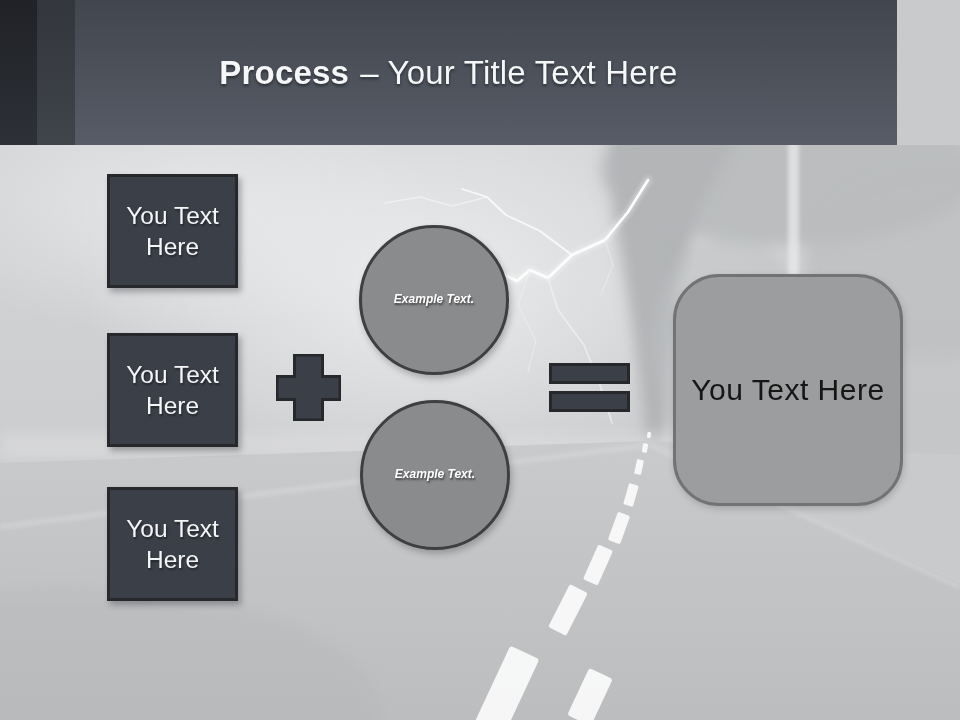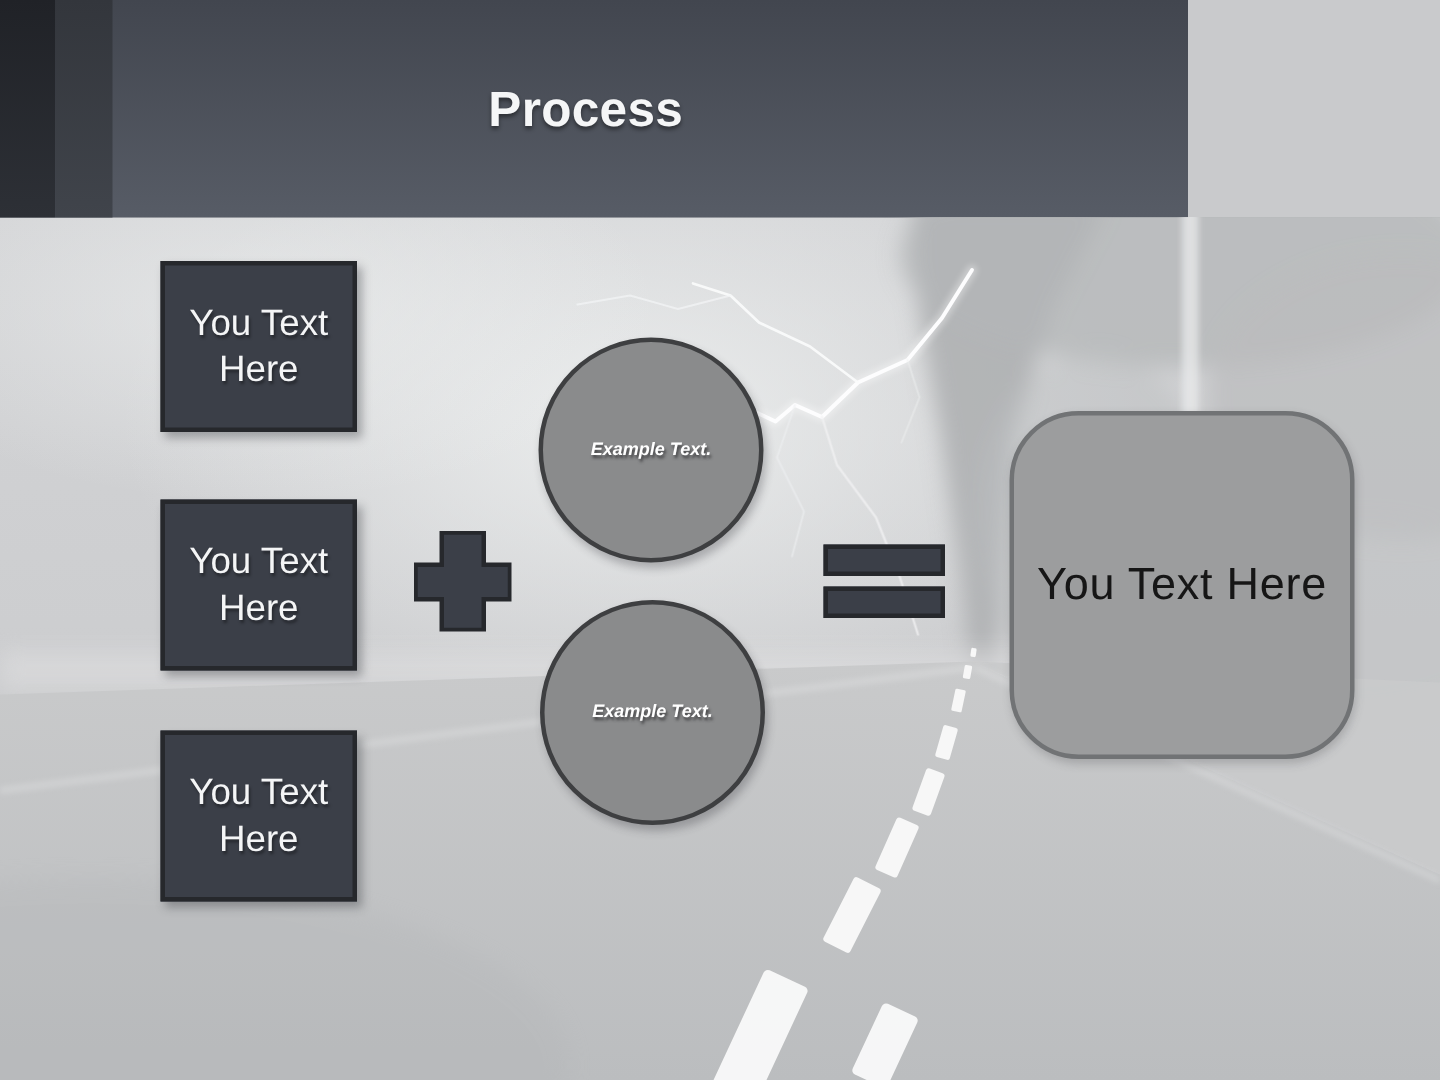--- a/index.html
+++ b/index.html
@@ -3,21 +3,21 @@
 <meta charset="utf-8">
 <style>
   html,body{margin:0;padding:0;background:#888;}
   .slide{
     position:relative;width:960px;height:720px;overflow:hidden;
     font-family:"Liberation Sans",sans-serif;
     background:#c9cacc;
   }
   
   .header{
-    position:absolute;top:0;left:0;width:792px;height:145px;
+    position:absolute;top:0;left:0;width:897px;height:145px;
     background:linear-gradient(180deg,var(--header-top,#42464f) 0%,var(--header-bottom,#575c66) 100%);
   }
   .strip1{
     position:absolute;top:0;left:0;width:37px;height:145px;
     background:linear-gradient(180deg,#202227,#2d3036);
   }
   .strip2{
     position:absolute;top:0;left:37px;width:38px;height:145px;
     background:linear-gradient(180deg,#33363c,#40444b);
   }
@@ -165,20 +165,21 @@
     </g>
 
     <ellipse cx="60" cy="565" rx="320" ry="125" fill="#aeb0b2" opacity="0.22" filter="url(#soft)"></ellipse>
   </svg>
 
   <div class="header">
     <div class="strip1"></div>
     <div class="strip2"></div>
     <h1 class="title">
         <span class="t-bold">Process</span>
+        <span class="t-rest">– Your Title Text Here</span>
       </h1>
   </div>
 
   <div class="input-box box1">
     <span>You Text Here</span>
   </div>
   <div class="input-box box2">
     <span>You Text Here</span>
   </div>
   <div class="input-box box3">

